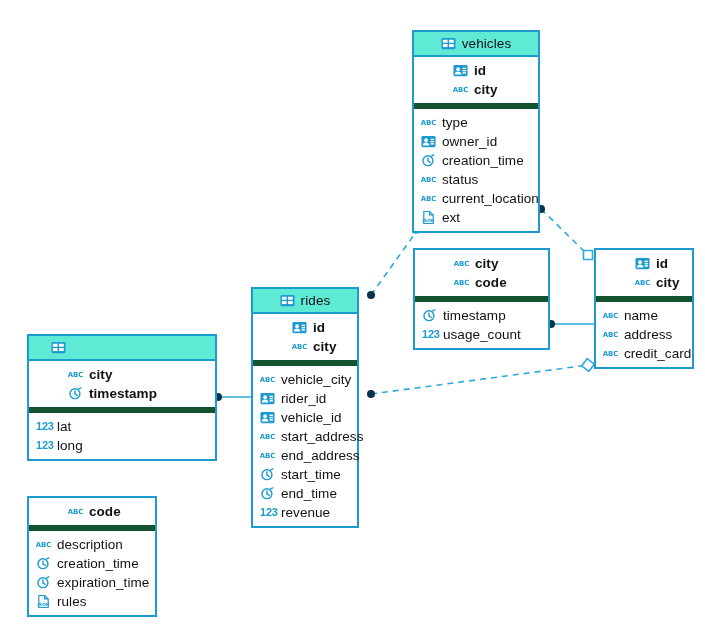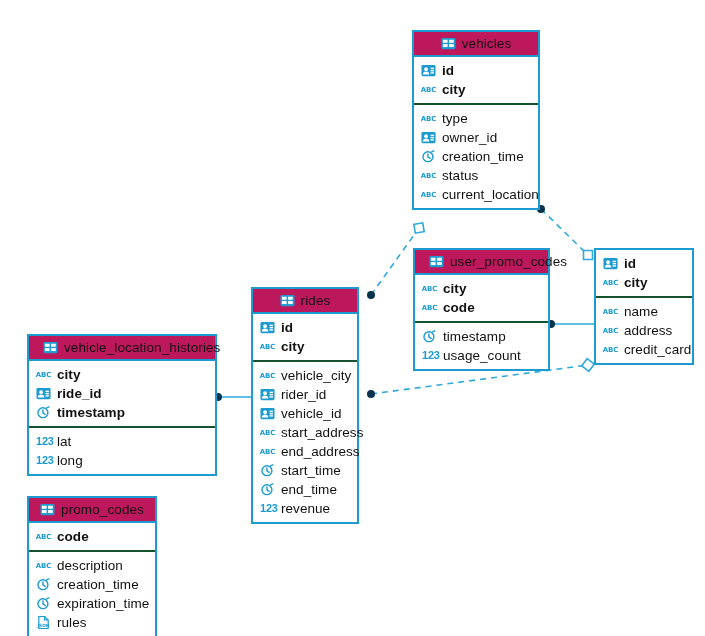--- a/index.html
+++ b/index.html
@@ -37,37 +37,38 @@
     z-index: 2;
   }
   .ent-header {
     box-sizing: border-box;
     height: 25px;
     border-bottom: 2px solid #1d9bd1;
     display: flex;
     align-items: center;
     justify-content: center;
     gap: 6px;
-    padding: 0 14px;
-    background: #be185d;
+    padding: 0 22px;
+    background: #5eead4;
   }
   .ent-header.left {
     justify-content: flex-start;
   }
   .ent-title {
     font-size: 13.5px;
     color: #111111;
     letter-spacing: 0.1px;
     white-space: nowrap;
   }
   .ent-section {
     padding: 4px 0 4px 0;
   }
   .ent-section.keys {
-    border-bottom: 2px solid #14532d;
+    border-bottom: 6px solid #14532d;
+    padding-left: 32px;
   }
   .field {
     display: flex;
     align-items: center;
     gap: 6px;
     height: 19px;
     padding: 0 6px 0 7px;
     white-space: nowrap;
   }
   .field-name {
@@ -202,35 +203,33 @@
             <span class="field-name">status</span>
           </div>
           <div class="field">
             <span class="ic">
               <svg width="15" height="15" viewBox="0 0 16 16">
                 <text x="8" y="10.7" text-anchor="middle" font-family="DejaVu Sans, sans-serif" font-size="7.4" font-weight="bold" fill="#1d9bd1">ABC</text>
               </svg>
             </span>
             <span class="field-name">current_location</span>
           </div>
+          <div class="field">
+            <span class="ic">
+              <svg width="15" height="15" viewBox="0 0 16 16">
+                <path d="M3 1.6h6.2L13 5.3v9.1H3z" fill="none" stroke="#1d9bd1" stroke-width="1.3"></path>
+                <path d="M9.2 1.6v3.7H13" fill="none" stroke="#1d9bd1" stroke-width="1.3"></path>
+                <text x="8" y="12.6" text-anchor="middle" font-family="DejaVu Sans, sans-serif" font-size="4.6" font-weight="bold" fill="#1d9bd1">JSON</text>
+              </svg>
+            </span>
+            <span class="field-name">ext</span>
+          </div>
         </div>
       </div>
       <div class="entity" style="left: 413px; top: 248px; width: 137px;">
-        <div class="ent-header left">
-          <span class="ic">
-            <svg width="15" height="15" viewBox="0 0 16 16">
-              <rect x="0.5" y="2" width="15" height="12" rx="1.5" fill="#1d9bd1"></rect>
-              <rect x="2" y="4" width="5" height="3.2" fill="#ffffff"></rect>
-              <rect x="8.6" y="4" width="5" height="3.2" fill="#ffffff"></rect>
-              <rect x="2" y="8.6" width="5" height="3.2" fill="#ffffff"></rect>
-              <rect x="8.6" y="8.6" width="5" height="3.2" fill="#ffffff"></rect>
-            </svg>
-          </span>
-          <span class="ent-title">user_promo_codes</span>
-        </div>
         <div class="ent-section keys">
           <div class="field pk">
             <span class="ic">
               <svg width="15" height="15" viewBox="0 0 16 16">
                 <text x="8" y="10.7" text-anchor="middle" font-family="DejaVu Sans, sans-serif" font-size="7.4" font-weight="bold" fill="#1d9bd1">ABC</text>
               </svg>
             </span>
             <span class="field-name">city</span>
           </div>
           <div class="field pk">
@@ -427,43 +426,29 @@
         <div class="ent-header left">
           <span class="ic">
             <svg width="15" height="15" viewBox="0 0 16 16">
               <rect x="0.5" y="2" width="15" height="12" rx="1.5" fill="#1d9bd1"></rect>
               <rect x="2" y="4" width="5" height="3.2" fill="#ffffff"></rect>
               <rect x="8.6" y="4" width="5" height="3.2" fill="#ffffff"></rect>
               <rect x="2" y="8.6" width="5" height="3.2" fill="#ffffff"></rect>
               <rect x="8.6" y="8.6" width="5" height="3.2" fill="#ffffff"></rect>
             </svg>
           </span>
-          <span class="ent-title">vehicle_location_histories</span>
         </div>
         <div class="ent-section keys">
           <div class="field pk">
             <span class="ic">
               <svg width="15" height="15" viewBox="0 0 16 16">
                 <text x="8" y="10.7" text-anchor="middle" font-family="DejaVu Sans, sans-serif" font-size="7.4" font-weight="bold" fill="#1d9bd1">ABC</text>
               </svg>
             </span>
             <span class="field-name">city</span>
-          </div>
-          <div class="field pk">
-            <span class="ic">
-              <svg width="15" height="15" viewBox="0 0 16 16">
-                <rect x="0.5" y="2" width="15" height="12" rx="1.5" fill="#1d9bd1"></rect>
-                <circle cx="5.4" cy="6.6" r="2" fill="#ffffff"></circle>
-                <path d="M1.9 12.3c0-2 1.6-3.2 3.5-3.2s3.5 1.2 3.5 3.2z" fill="#ffffff"></path>
-                <rect x="10.2" y="5" width="3.6" height="1.5" fill="#ffffff"></rect>
-                <rect x="10.2" y="7.4" width="3.6" height="1.5" fill="#ffffff"></rect>
-                <rect x="10.2" y="9.8" width="3.6" height="1.5" fill="#ffffff"></rect>
-              </svg>
-            </span>
-            <span class="field-name">ride_id</span>
           </div>
           <div class="field pk">
             <span class="ic">
               <svg width="15" height="15" viewBox="0 0 16 16">
                 <circle cx="7.4" cy="8.2" r="5.3" fill="none" stroke="#1d9bd1" stroke-width="1.5"></circle>
                 <path d="M7.4 5.2v3.2l2.4 1.5" fill="none" stroke="#1d9bd1" stroke-width="1.5" stroke-linecap="round" stroke-linejoin="round"></path>
                 <path d="M11.4 3.1l2.3-1.1" stroke="#1d9bd1" stroke-width="1.5" stroke-linecap="round"></path>
               </svg>
             </span>
             <span class="field-name">timestamp</span>
@@ -474,32 +459,20 @@
             <span class="num-ic">123</span>
             <span class="field-name">lat</span>
           </div>
           <div class="field">
             <span class="num-ic">123</span>
             <span class="field-name">long</span>
           </div>
         </div>
       </div>
       <div class="entity" style="left: 27px; top: 496px; width: 130px;">
-        <div class="ent-header">
-          <span class="ic">
-            <svg width="15" height="15" viewBox="0 0 16 16">
-              <rect x="0.5" y="2" width="15" height="12" rx="1.5" fill="#1d9bd1"></rect>
-              <rect x="2" y="4" width="5" height="3.2" fill="#ffffff"></rect>
-              <rect x="8.6" y="4" width="5" height="3.2" fill="#ffffff"></rect>
-              <rect x="2" y="8.6" width="5" height="3.2" fill="#ffffff"></rect>
-              <rect x="8.6" y="8.6" width="5" height="3.2" fill="#ffffff"></rect>
-            </svg>
-          </span>
-          <span class="ent-title">promo_codes</span>
-        </div>
         <div class="ent-section keys">
           <div class="field pk">
             <span class="ic">
               <svg width="15" height="15" viewBox="0 0 16 16">
                 <text x="8" y="10.7" text-anchor="middle" font-family="DejaVu Sans, sans-serif" font-size="7.4" font-weight="bold" fill="#1d9bd1">ABC</text>
               </svg>
             </span>
             <span class="field-name">code</span>
           </div>
         </div>

